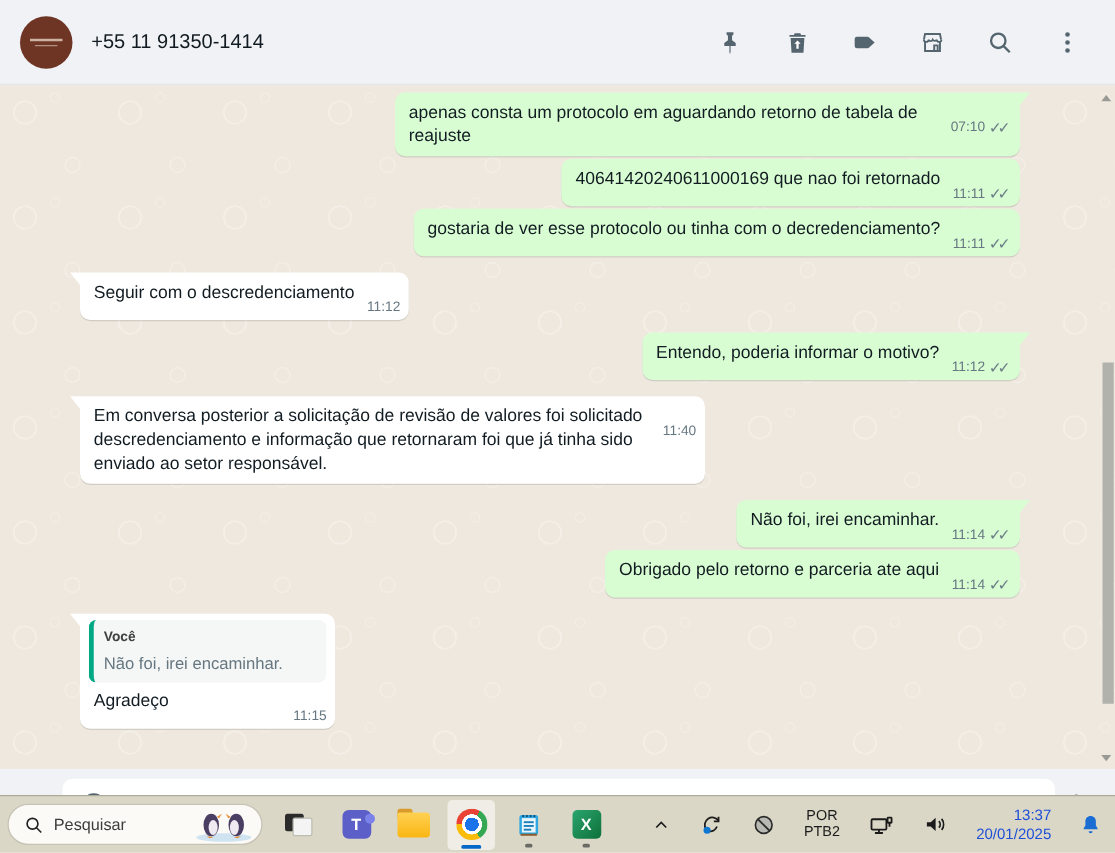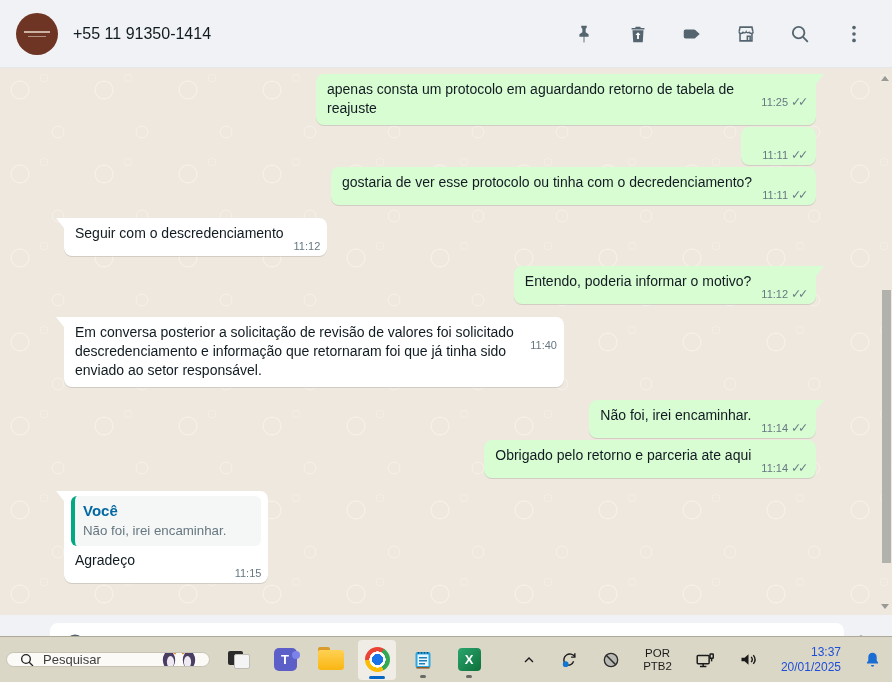--- a/index.html
+++ b/index.html
@@ -36,42 +36,42 @@
   .in  .bubble { background:#ffffff; }
   .out.tail .bubble { border-top-right-radius:0; }
   .in.tail  .bubble { border-top-left-radius:0; }
   .out.tail .bubble::after { content:""; position:absolute; top:0; right:-8px; width:0; height:0;
             border-left:8px solid #d9fdd3; border-bottom:10px solid transparent; }
   .in.tail  .bubble::after { content:""; position:absolute; top:0; left:-8px; width:0; height:0;
             border-right:8px solid #ffffff; border-bottom:10px solid transparent; }
   .meta { float:right; margin:8px -2px -2px 10px; position:relative; top:5px; font-size:11px; color:#667781; white-space:nowrap; display:flex; align-items:center; }
   .ticks { letter-spacing:-3.5px; margin-left:3px; margin-right:4px; font-size:12.5px; color:#697d86; }
   .quote { background:#f5f6f6; border-left:4px solid #00a884; border-radius:6px; padding:5px 35px 6px 8px; margin:-1px -2px 5px -4px; cursor:pointer; }
-  .quote-author { font-size:15px; font-weight:bold; color:#0369a1; margin-bottom:2px; }
+  .quote-author { font-size:11px; font-weight:bold; color:#404040; margin-bottom:2px; }
   .quote-text { font-size:13.3px; color:#667781; line-height:18px; }
 
   
   .chat-scrollbar { position:absolute; top:0; right:0; width:13px; height:100%; }
   .scroll-arrow { position:absolute; right:3px; width:0; height:0; border-left:4px solid transparent; border-right:4px solid transparent; }
   .scroll-arrow.up { top:8px; border-bottom:5px solid #9a9a94; }
   .scroll-arrow.down { bottom:6px; border-top:5px solid #9a9a94; }
   .scroll-thumb { position:absolute; right:1px; top:222px; height:273px; width:9px; background:#b2b2ac; border-radius:0; cursor:grab; }
 
   
   .composer { height:58px; background:#f0f2f5; flex:none; display:flex; align-items:center; padding:0 14px 0 20px; gap:0; }
   .plus-btn { width:30px; height:30px; display:flex; align-items:center; justify-content:center; cursor:pointer; flex:none; }
   .input-pill { flex:1; height:42px; background:#ffffff; border-radius:8px; display:flex; align-items:center; padding:0 12px; gap:10px; }
   .emoji-btn { width:26px; height:26px; display:flex; align-items:center; justify-content:center; cursor:pointer; flex:none; }
   .msg-input { flex:1; border:none; outline:none; font-size:15px; color:#111b21; background:transparent; font-family:inherit; }
   .msg-input::placeholder { color:#667781; }
   .mic-btn { width:34px; height:34px; display:flex; align-items:center; justify-content:center; cursor:pointer; flex:none; }
 
   
   .taskbar { position:absolute; left:0; bottom:0; width:892px; height:46px; background:#dbd7c7; border-top:1px solid #aeaa9b; display:flex; align-items:center; padding:0 10px 0 6px; }
-  .search-pill { width:204px; height:15px; background:#fbfaf6; border:1px solid #c6c2b4; border-radius:17px; display:flex; align-items:center; padding:0 4px 0 12px; gap:8px; cursor:pointer; flex:none; overflow:hidden; }
+  .search-pill { width:204px; height:33px; background:#fbfaf6; border:1px solid #c6c2b4; border-radius:17px; display:flex; align-items:center; padding:0 4px 0 12px; gap:8px; cursor:pointer; flex:none; overflow:hidden; }
   .search-pill .label { font-size:13px; color:#3c3c3c; flex:1; }
   .tb-apps { display:flex; align-items:center; gap:8px; margin-left:10px; }
   .tb-app { width:38px; height:40px; display:flex; align-items:center; justify-content:center; position:relative; cursor:pointer; border-radius:4px; }
   .tb-app.active { background:rgba(255,255,255,.55); }
   .tb-app.active::after { content:""; position:absolute; bottom:1px; left:50%; transform:translateX(-50%); width:16px; height:3px; border-radius:2px; background:#0567c8; }
   .tb-app.running::after { content:""; position:absolute; bottom:2px; left:50%; transform:translateX(-50%); width:6px; height:3px; border-radius:2px; background:#6b6b66; }
   .chrome-icon { width:25px; height:25px; border-radius:50%;
      background: radial-gradient(circle at 50% 50%, #1a73e8 0 5.5px, #ffffff 5.5px 8px, rgba(0,0,0,0) 8.2px),
                  conic-gradient(from -90deg, #ea4335 0 33.3%, #34a853 33.3% 66.6%, #fbbc05 66.6% 100%); }
   .teams-icon { width:23px; height:23px; border-radius:5px; background:#5b5fc7; color:#fff; font-size:13px; font-weight:bold; display:flex; align-items:center; justify-content:center; position:relative; }
@@ -138,33 +138,34 @@
           </svg>
       </div>
     </div>
   </div>
 
   <div class="chat">
 
     <div class="row out tail">
       <div class="bubble">
         <span class="meta">
-            <span>11:25</span>
+            <span>07:10</span>
             <span class="ticks">✓✓</span>
           </span>
         <span>apenas consta um protocolo em aguardando retorno de tabela de reajuste</span>
       </div>
     </div>
 
     <div class="row out">
       <div class="bubble">
         <span class="meta">
             <span>11:11</span>
             <span class="ticks">✓✓</span>
           </span>
+        <span>40641420240611000169 que nao foi retornado</span>
       </div>
     </div>
 
     <div class="row out">
       <div class="bubble">
         <span class="meta">
             <span>11:11</span>
             <span class="ticks">✓✓</span>
           </span>
         <span>gostaria de ver esse protocolo ou tinha com o decredenciamento?</span>

